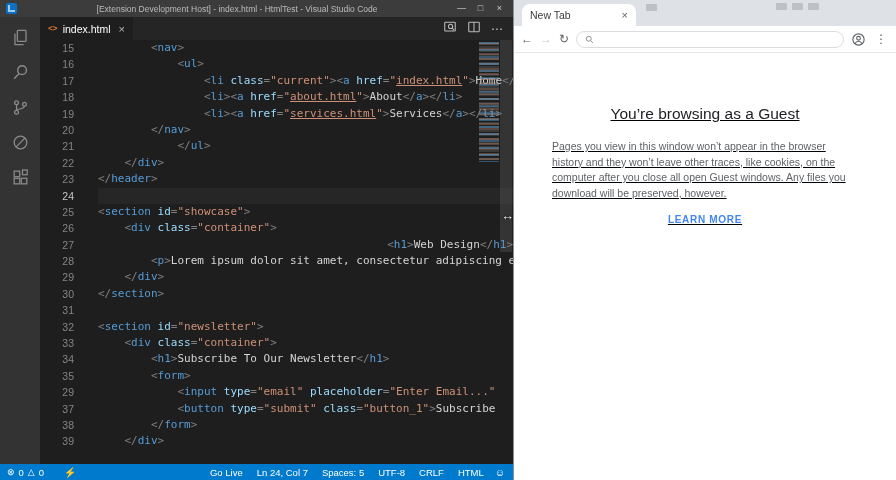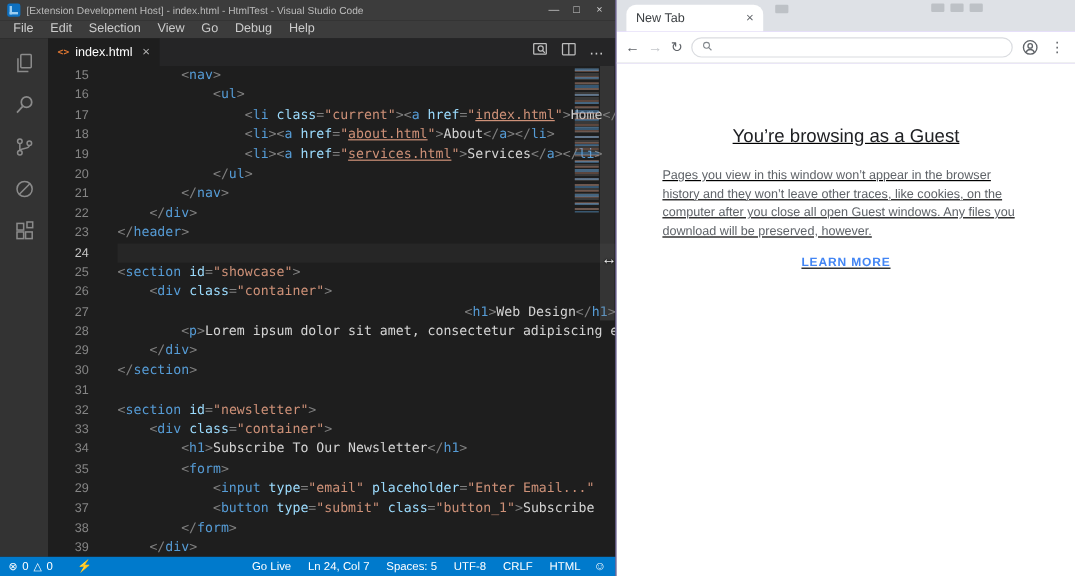--- a/index.html
+++ b/index.html
@@ -8,21 +8,21 @@
 
   
   .vscode { position:absolute; left:0; top:0; width:513px; height:480px;
             background:#1e1e1e; display:flex; flex-direction:column; }
   .titlebar { height:17px; background:#3c3c3c; display:flex; align-items:center;
               padding:0 4px; flex:none; }
   .vslogo { width:11px; height:11px; background:#0e70c0; border-radius:2px;
             margin:0 5px 0 2px; flex:none; position:relative; }
   .vslogo:after{ content:""; position:absolute; left:2px; top:2px; right:2px; bottom:2px;
             border-left:2px solid #9ccdf0; border-bottom:2px solid #9ccdf0; }
-  .vstitle { color:#bbbbbb; font-size:8.5px; white-space:nowrap; overflow:hidden; flex:1; }
+  .vstitle { color:#bbbbbb; font-size:8.5px; white-space:nowrap; overflow:hidden; flex:1;text-align:center; }
   .wc { width:19px; text-align:center; color:#cccccc; font-size:9px; line-height:17px; flex:none; cursor:default; }
   .menubar { height:15px; background:#3c3c3c; display:flex; align-items:center;
              padding-left:4px; flex:none; }
   .menu-item { padding:0 7px; color:#cccccc; font-size:10.5px; line-height:15px; }
   .vsbody { flex:1; display:flex; min-height:0; }
   .activitybar { width:40px; background:#333333; flex:none; display:flex;
                  flex-direction:column; align-items:center; padding-top:9px; gap:13px; }
   .act { width:22px; height:22px; display:flex; align-items:center; justify-content:center; opacity:.85; }
   .act svg { width:19px; height:19px; }
   .vsmain { flex:1; display:flex; flex-direction:column; min-width:0; }
@@ -107,29 +107,20 @@
 <body>
 
 <section class="vscode">
   <div class="titlebar">
     <span class="vslogo"></span>
     <span class="vstitle">[Extension Development Host] - index.html - HtmlTest - Visual Studio Code</span>
     <span class="wc">—</span>
     <span class="wc">□</span>
     <span class="wc">×</span>
   </div>
-  <div class="menubar" id="menubar">
-      <div class="menu-item">File</div>
-      <div class="menu-item">Edit</div>
-      <div class="menu-item">Selection</div>
-      <div class="menu-item">View</div>
-      <div class="menu-item">Go</div>
-      <div class="menu-item">Debug</div>
-      <div class="menu-item">Help</div>
-    </div>
   <div class="vsbody">
     <div class="activitybar" id="activitybar">
         <div class="act">
           <svg viewBox="0 0 24 24" fill="none" stroke="#9b9b9b" stroke-width="1.6">
             <rect x="8" y="3" width="11" height="14" rx="1"></rect>
             <path d="M5 7v14h11"></path>
           </svg>
         </div>
         <div class="act">
           <svg viewBox="0 0 24 24" fill="none" stroke="#9b9b9b" stroke-width="1.8">
@@ -212,22 +203,22 @@
             <div class="ln">37</div>
             <div class="ln">38</div>
             <div class="ln">39</div>
           </div>
         <div class="code" id="code-lines">
             <div class="cl" style="padding-left: 8ch;"><span class="tk-p">&lt;</span><span class="tk-t">nav</span><span class="tk-p">&gt;</span></div>
             <div class="cl" style="padding-left: 12ch;"><span class="tk-p">&lt;</span><span class="tk-t">ul</span><span class="tk-p">&gt;</span></div>
             <div class="cl" style="padding-left: 16ch;"><span class="tk-p">&lt;</span><span class="tk-t">li</span><span class="tk-a"> class</span><span class="tk-p">=</span><span class="tk-s">"current"</span><span class="tk-p">&gt;&lt;</span><span class="tk-t">a</span><span class="tk-a"> href</span><span class="tk-p">=</span><span class="tk-s">"</span><span class="tk-l">index.html</span><span class="tk-s">"</span><span class="tk-p">&gt;</span><span class="tk-x">Home</span><span class="tk-p">&lt;/</span></div>
             <div class="cl" style="padding-left: 16ch;"><span class="tk-p">&lt;</span><span class="tk-t">li</span><span class="tk-p">&gt;&lt;</span><span class="tk-t">a</span><span class="tk-a"> href</span><span class="tk-p">=</span><span class="tk-s">"</span><span class="tk-l">about.html</span><span class="tk-s">"</span><span class="tk-p">&gt;</span><span class="tk-x">About</span><span class="tk-p">&lt;/</span><span class="tk-t">a</span><span class="tk-p">&gt;&lt;/</span><span class="tk-t">li</span><span class="tk-p">&gt;</span></div>
             <div class="cl" style="padding-left: 16ch;"><span class="tk-p">&lt;</span><span class="tk-t">li</span><span class="tk-p">&gt;&lt;</span><span class="tk-t">a</span><span class="tk-a"> href</span><span class="tk-p">=</span><span class="tk-s">"</span><span class="tk-l">services.html</span><span class="tk-s">"</span><span class="tk-p">&gt;</span><span class="tk-x">Services</span><span class="tk-p">&lt;/</span><span class="tk-t">a</span><span class="tk-p">&gt;&lt;/</span><span class="tk-t">li</span><span class="tk-p">&gt;</span></div>
+            <div class="cl" style="padding-left: 8ch;"><span class="tk-p">&lt;/</span><span class="tk-t">nav</span><span class="tk-p">&gt;</span></div>
             <div class="cl" style="padding-left: 12ch;"><span class="tk-p">&lt;/</span><span class="tk-t">ul</span><span class="tk-p">&gt;</span></div>
-            <div class="cl" style="padding-left: 8ch;"><span class="tk-p">&lt;/</span><span class="tk-t">nav</span><span class="tk-p">&gt;</span></div>
             <div class="cl" style="padding-left: 4ch;"><span class="tk-p">&lt;/</span><span class="tk-t">div</span><span class="tk-p">&gt;</span></div>
             <div class="cl" style="padding-left: 0ch;"><span class="tk-p">&lt;/</span><span class="tk-t">header</span><span class="tk-p">&gt;</span></div>
             <div class="cl curline" style="padding-left: 0ch;"></div>
             <div class="cl" style="padding-left: 0ch;"><span class="tk-p">&lt;</span><span class="tk-t">section</span><span class="tk-a"> id</span><span class="tk-p">=</span><span class="tk-s">"showcase"</span><span class="tk-p">&gt;</span></div>
             <div class="cl" style="padding-left: 4ch;"><span class="tk-p">&lt;</span><span class="tk-t">div</span><span class="tk-a"> class</span><span class="tk-p">=</span><span class="tk-s">"container"</span><span class="tk-p">&gt;</span></div>
             <div class="cl" style="padding-left: 8ch; text-align: right;"><span class="tk-p">&lt;</span><span class="tk-t">h1</span><span class="tk-p">&gt;</span><span class="tk-x">Web Design</span><span class="tk-p">&lt;/</span><span class="tk-t">h1</span><span class="tk-p">&gt;</span></div>
             <div class="cl" style="padding-left: 8ch;"><span class="tk-p">&lt;</span><span class="tk-t">p</span><span class="tk-p">&gt;</span><span class="tk-x">Lorem ipsum dolor sit amet, consectetur adipiscing elit, sed do</span></div>
             <div class="cl" style="padding-left: 4ch;"><span class="tk-p">&lt;/</span><span class="tk-t">div</span><span class="tk-p">&gt;</span></div>
             <div class="cl" style="padding-left: 0ch;"><span class="tk-p">&lt;/</span><span class="tk-t">section</span><span class="tk-p">&gt;</span></div>
             <div class="cl" style="padding-left: 0ch;"></div>

